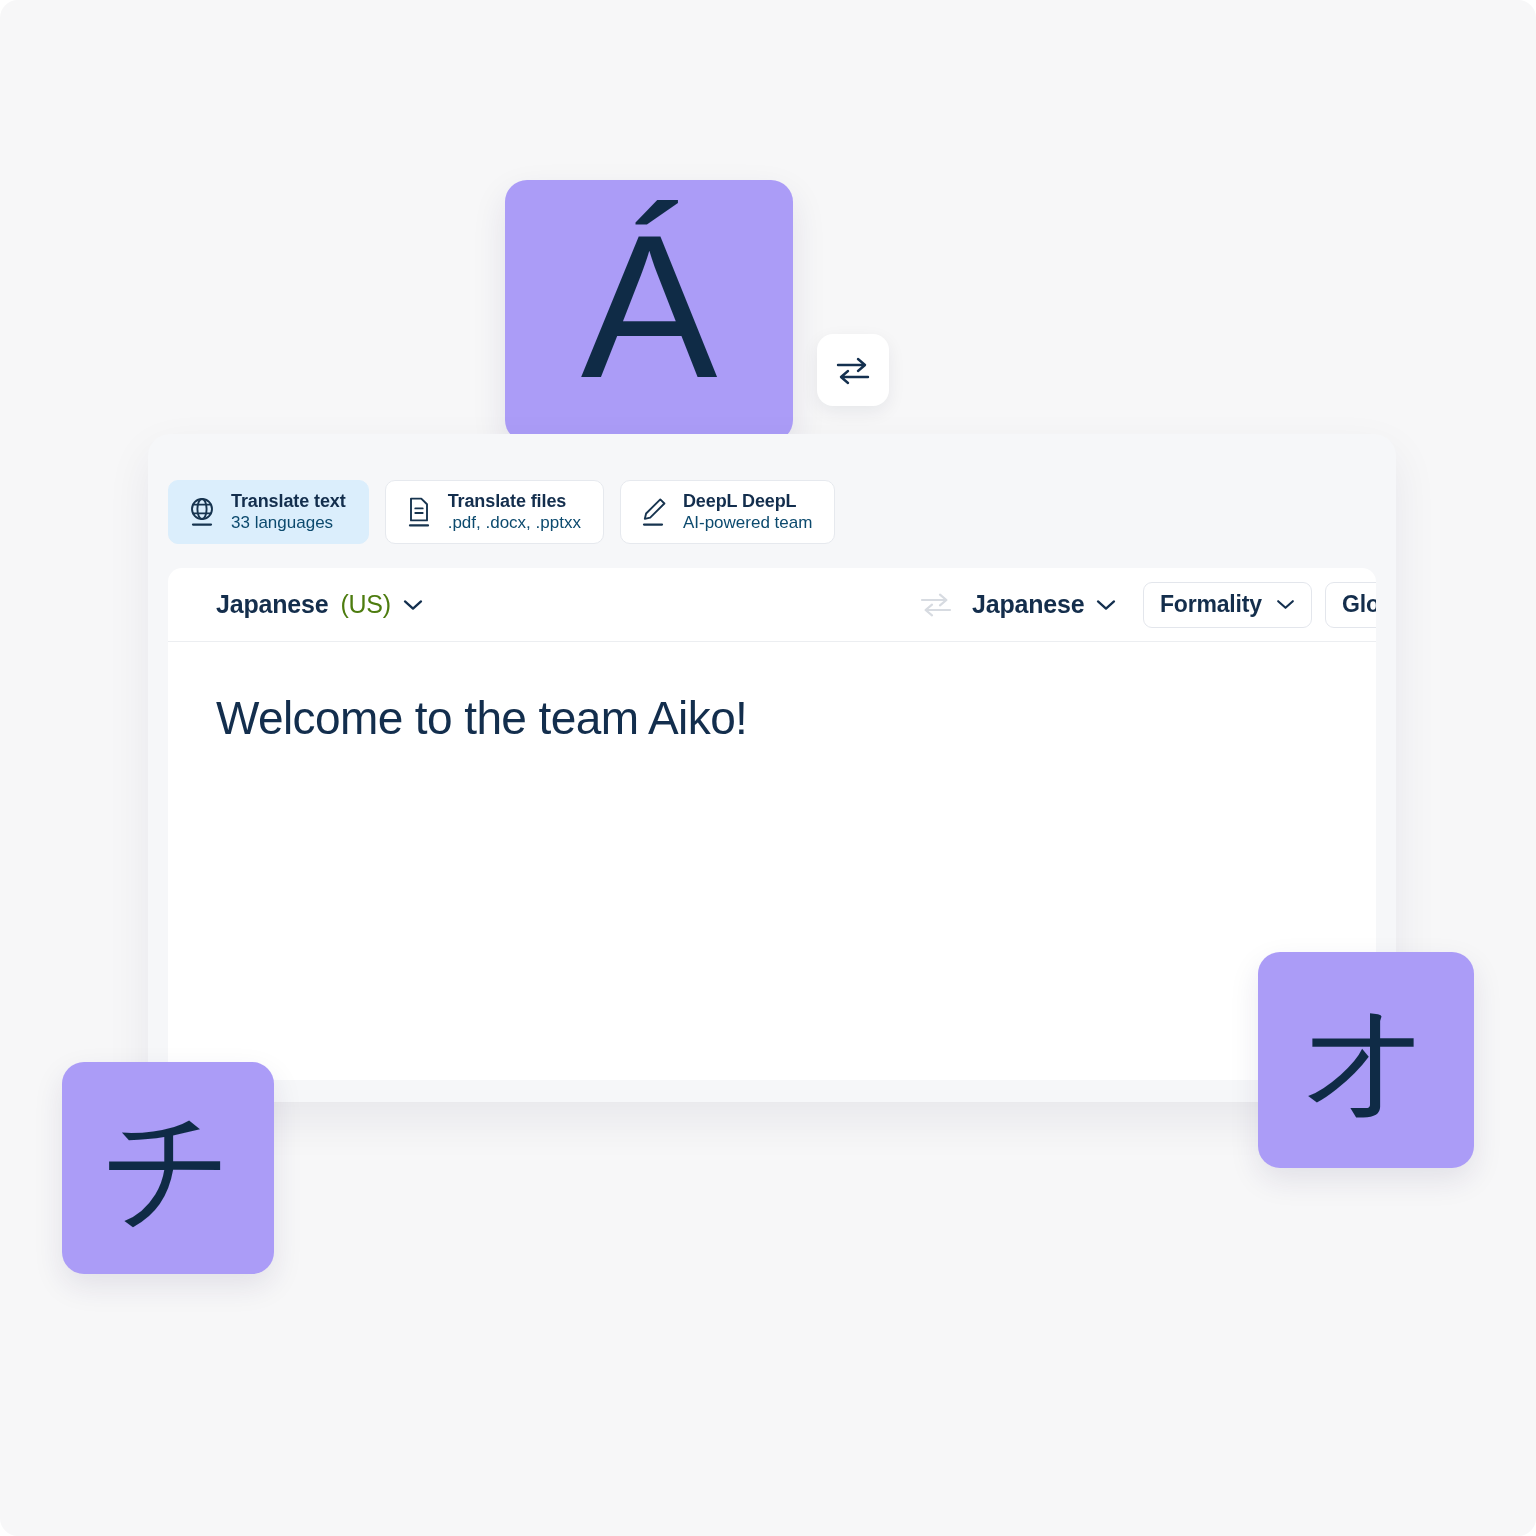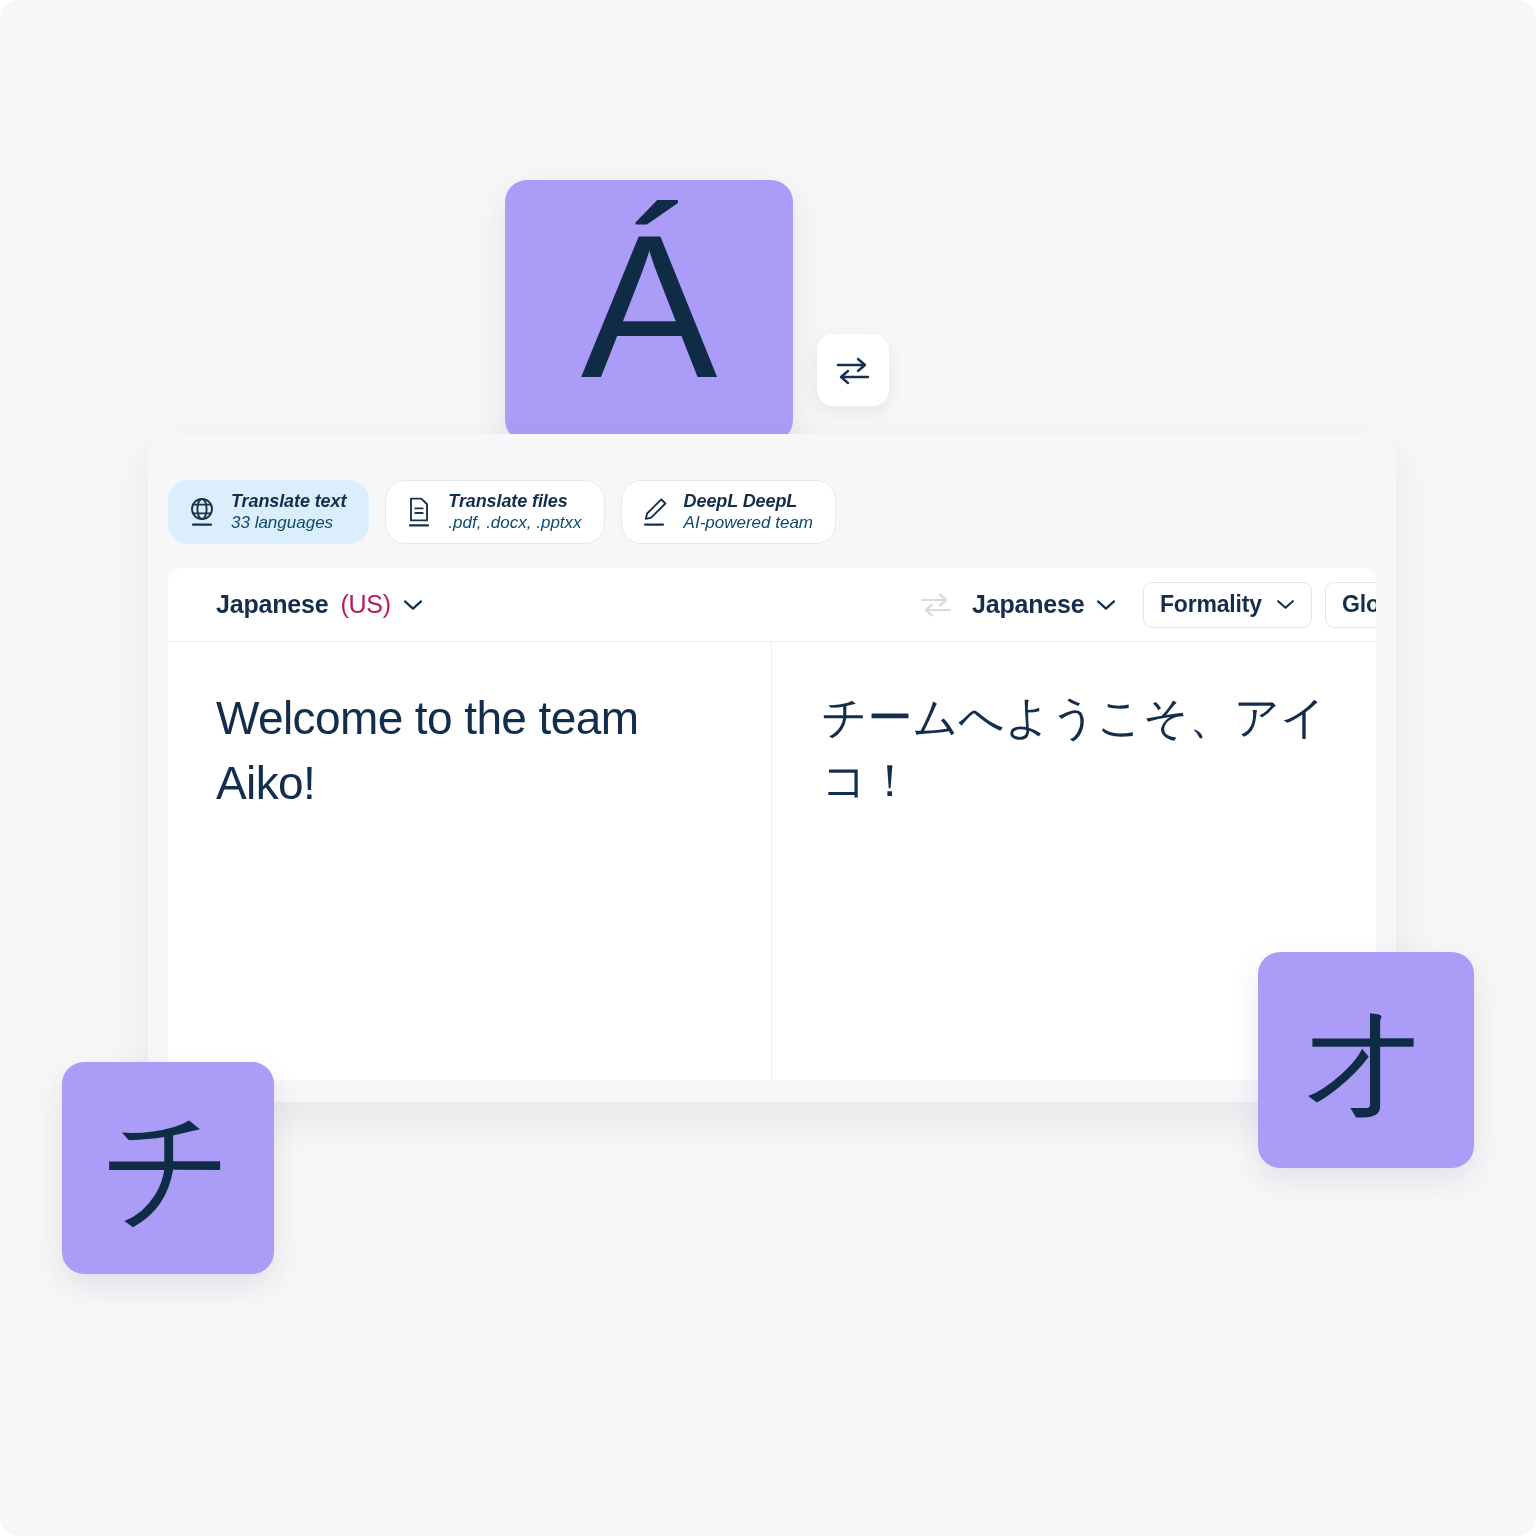--- a/index.html
+++ b/index.html
@@ -95,25 +95,24 @@
     display: flex;
     gap: 16px;
   }
 
   .tab {
     display: flex;
     align-items: center;
     gap: 14px;
     height: 64px;
     padding: 0 22px 0 18px;
-    border-radius: 20px;
+    border-radius: 10px;
     background: #ffffff;
     border: 1px solid #e6e9ee;
     cursor: pointer;
-    font-style: italic;
   }
   .tab.active {
     background: #dbeefc;
     border-color: #dbeefc;
   }
   .tab .tab-text { display: flex; flex-direction: column; justify-content: center; }
   .tab .tab-title {
     font-size: 18px;
     font-weight: 700;
     color: #132e4d;
@@ -158,21 +157,21 @@
   }
   .lang-strong {
     font-size: 25px;
     font-weight: 700;
     color: #142e4c;
     letter-spacing: -0.2px;
   }
   .lang-light {
     font-size: 25px;
     font-weight: 400;
-    color: #be185d;
+    color: #4d7c0f;
     letter-spacing: -0.2px;
   }
 
   #src-lang { position: absolute; left: 48px; }
 
   #swap-inline {
     position: absolute;
     left: 748px;
     display: flex; align-items: center; justify-content: center;
     width: 40px; height: 40px;
@@ -340,23 +339,20 @@
         <button id="glossary-btn">
           <span class="btn-label">Glossary</span>
 
         </button>
       </div>
 
       <div id="panes">
         <div class="pane" id="pane-source">
           <div class="pane-text" id="source-text">Welcome to the team Aiko!</div>
         </div>
-        <div class="pane" id="pane-target">
-          <div class="pane-text" id="target-text">チームへようこそ、アイコ！</div>
-        </div>
       </div>
 
     </div>
   </div>
 
   <div class="tile" id="tile-chi">
     <span>チ</span>
   </div>
 
   <div class="tile" id="tile-o">

